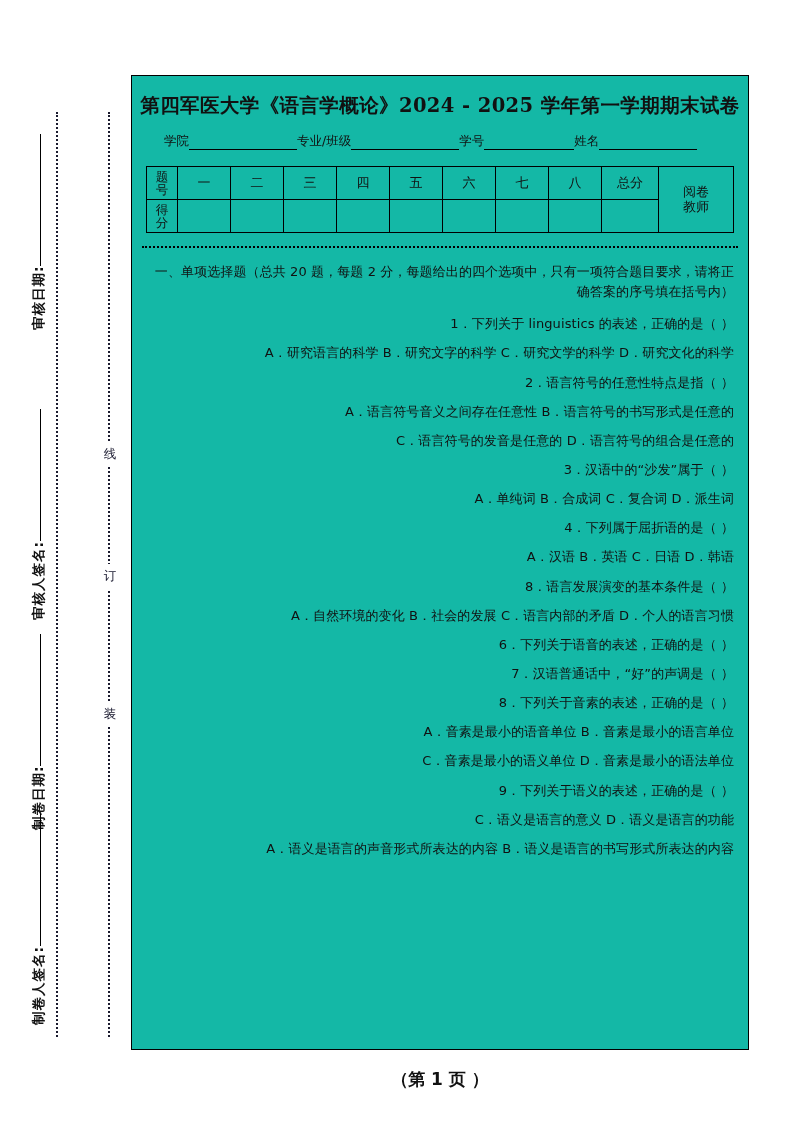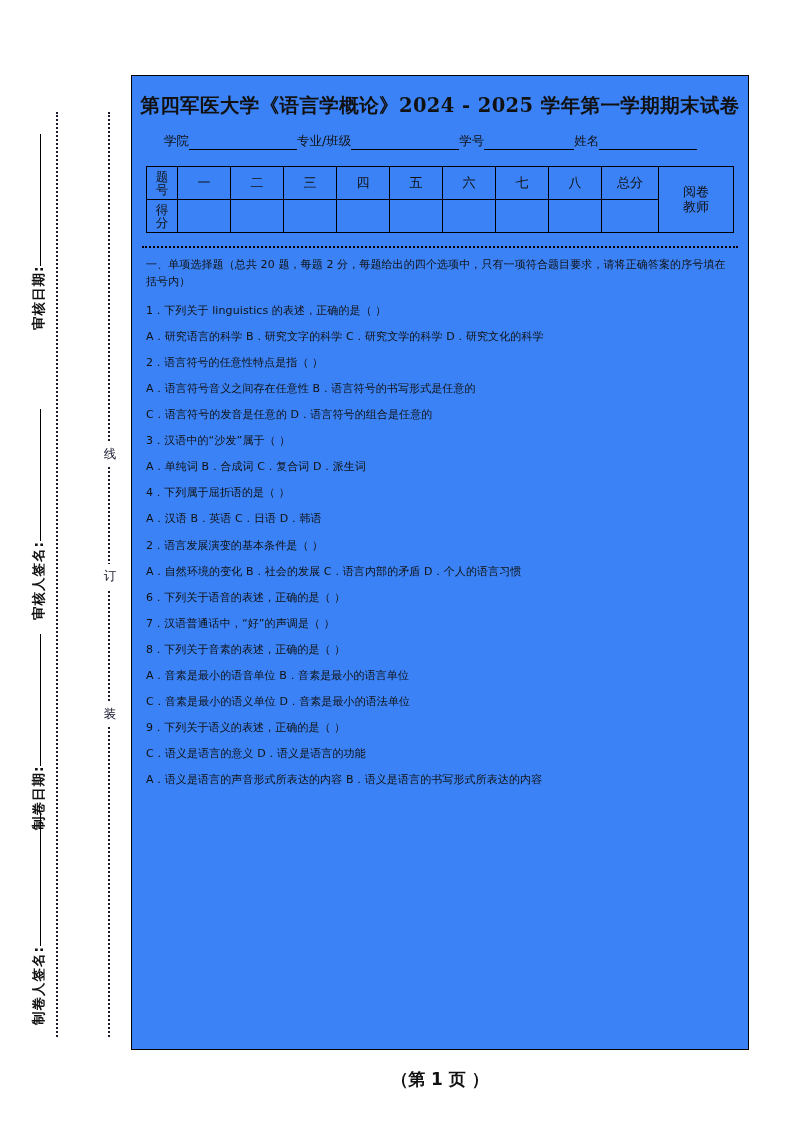--- a/index.html
+++ b/index.html
@@ -82,21 +82,21 @@
   
   .paper {
     position: absolute;
     left: 131px;
     top: 75px;
     width: 618px;
     height: 975px;
     border: 1.4px solid #000;
     box-sizing: border-box;
     padding: 0;
-    background: #3b82f6;
+    background: #14b8a6;
   }
 
   .exam-title {
     text-align: center;
     font-size: 19.5px;
     font-weight: bold;
     letter-spacing: 0.4px;
     margin: 16px 0 0 0;
     font-family: "DejaVu Serif", "Liberation Serif", serif;
     white-space: nowrap;
@@ -137,24 +137,25 @@
   .score-table td.total-cell{ width: 54px; }
   .score-table td.grader-cell { width: 72px; line-height: 1.1; }
 
   .dotted-sep {
     margin: 13px 10px 0 10px;
     border-top: 2.6px dotted #000;
   }
 
   
   .content {
-    margin: 8px 14px 0 14px;
-    font-size: 11px;
+    margin: 14px 14px 0 14px;
+    font-size: 13px;
     line-height: 1.55;
     font-family: "DejaVu Sans", "Liberation Sans", sans-serif;
+    text-align: right;
   }
   .section-intro {
     margin-bottom: 12px;
     letter-spacing: 0.1px;
   }
   .q-stem {
     margin: 9px 0 0 0;
     letter-spacing: 0.1px;
   }
   .q-options {
@@ -274,21 +275,21 @@
     <div class="q-stem">2．语言符号的任意性特点是指（   ）</div>
     <div class="q-options">A．语言符号音义之间存在任意性  B．语言符号的书写形式是任意的</div>
     <div class="q-options">C．语言符号的发音是任意的  D．语言符号的组合是任意的</div>
 
     <div class="q-stem">3．汉语中的“沙发”属于（   ）</div>
     <div class="q-options">A．单纯词  B．合成词  C．复合词  D．派生词</div>
 
     <div class="q-stem">4．下列属于屈折语的是（   ）</div>
     <div class="q-options">A．汉语  B．英语  C．日语  D．韩语</div>
 
-    <div class="q-stem">2．语言发展演变的基本条件是（   ）</div>
+    <div class="q-stem">8．语言发展演变的基本条件是（   ）</div>
     <div class="q-options">A．自然环境的变化  B．社会的发展  C．语言内部的矛盾  D．个人的语言习惯</div>
 
     <div class="q-stem">6．下列关于语音的表述，正确的是（   ）</div>
 
     <div class="q-stem">7．汉语普通话中，“好”的声调是（   ）</div>
 
     <div class="q-stem">8．下列关于音素的表述，正确的是（   ）</div>
     <div class="q-options">A．音素是最小的语音单位  B．音素是最小的语言单位</div>
     <div class="q-options">C．音素是最小的语义单位  D．音素是最小的语法单位</div>
 

